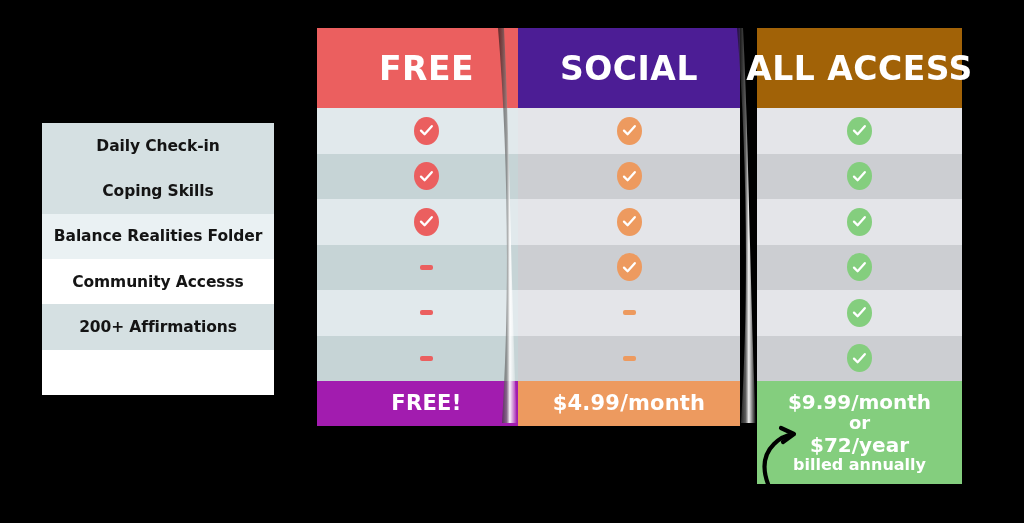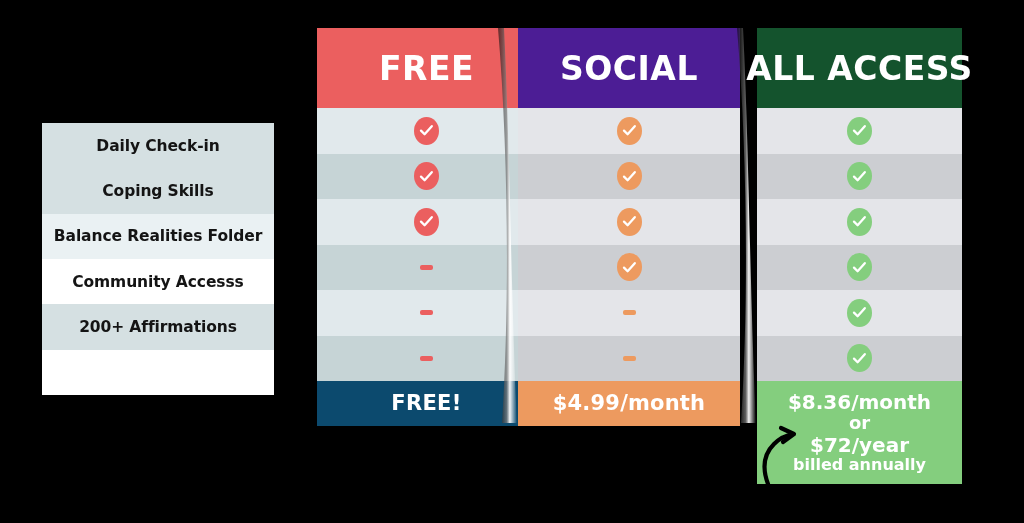--- a/index.html
+++ b/index.html
@@ -203,21 +203,21 @@
         <div class="cell s-odd">
           <div class="dash" style="background: rgb(235, 95, 95);"></div>
         </div>
         <div class="cell s-even">
           <div class="dash" style="background: rgb(235, 95, 95);"></div>
         </div>
         <div class="cell s-odd">
           <div class="dash" style="background: rgb(235, 95, 95);"></div>
         </div>
       </div>
-    <div class="plan-footer" style="background: #0c4a6e;">
+    <div class="plan-footer" style="background: #a21caf;">
       <div class="price-text">FREE!</div>
     </div>
   </div>
 
   <div class="plan" id="plan-social">
     <div class="plan-header" style="background: #4c1d95;">
       <span class="plan-title">SOCIAL</span>
     </div>
     <div class="plan-body">
         <div class="cell s-even">
@@ -254,21 +254,21 @@
         <div class="cell s-odd">
           <div class="dash" style="background: rgb(237, 154, 95);"></div>
         </div>
       </div>
     <div class="plan-footer" style="background: rgb(237, 154, 95);">
       <div class="price-text">$4.99/month</div>
     </div>
   </div>
 
   <div class="plan" id="plan-all">
-    <div class="plan-header" style="background: #14532d;">
+    <div class="plan-header" style="background: #a16207;">
       <span class="plan-title">ALL ACCESS</span>
     </div>
     <div class="plan-body">
         <div class="cell s-even">
           <div class="check" style="background: rgb(132, 206, 126);">
             <svg width="15" height="13" viewBox="0 0 15 13">
               <path d="M2,6.6 L5.6,10.2 L12.8,2.2" fill="none" stroke="#ffffff" stroke-width="2.3" stroke-linecap="round" stroke-linejoin="round"></path>
             </svg>
           </div>
         </div>
@@ -303,21 +303,21 @@
         <div class="cell s-odd">
           <div class="check" style="background: rgb(132, 206, 126);">
             <svg width="15" height="13" viewBox="0 0 15 13">
               <path d="M2,6.6 L5.6,10.2 L12.8,2.2" fill="none" stroke="#ffffff" stroke-width="2.3" stroke-linecap="round" stroke-linejoin="round"></path>
             </svg>
           </div>
         </div>
       </div>
     <div class="plan-footer" style="background: rgb(132, 206, 126);">
       <div>
-        <div class="price-text">$8.36/month</div>
+        <div class="price-text">$9.99/month</div>
         <div class="price-text price-line-or">or</div>
         <div class="price-text">$72/year</div>
         <div class="price-text price-note">billed annually</div>
       </div>
     </div>
   </div>
 
   <div class="fold" id="fold-1">
     <svg width="22" height="395" viewBox="0 0 22 395">
       <defs>

